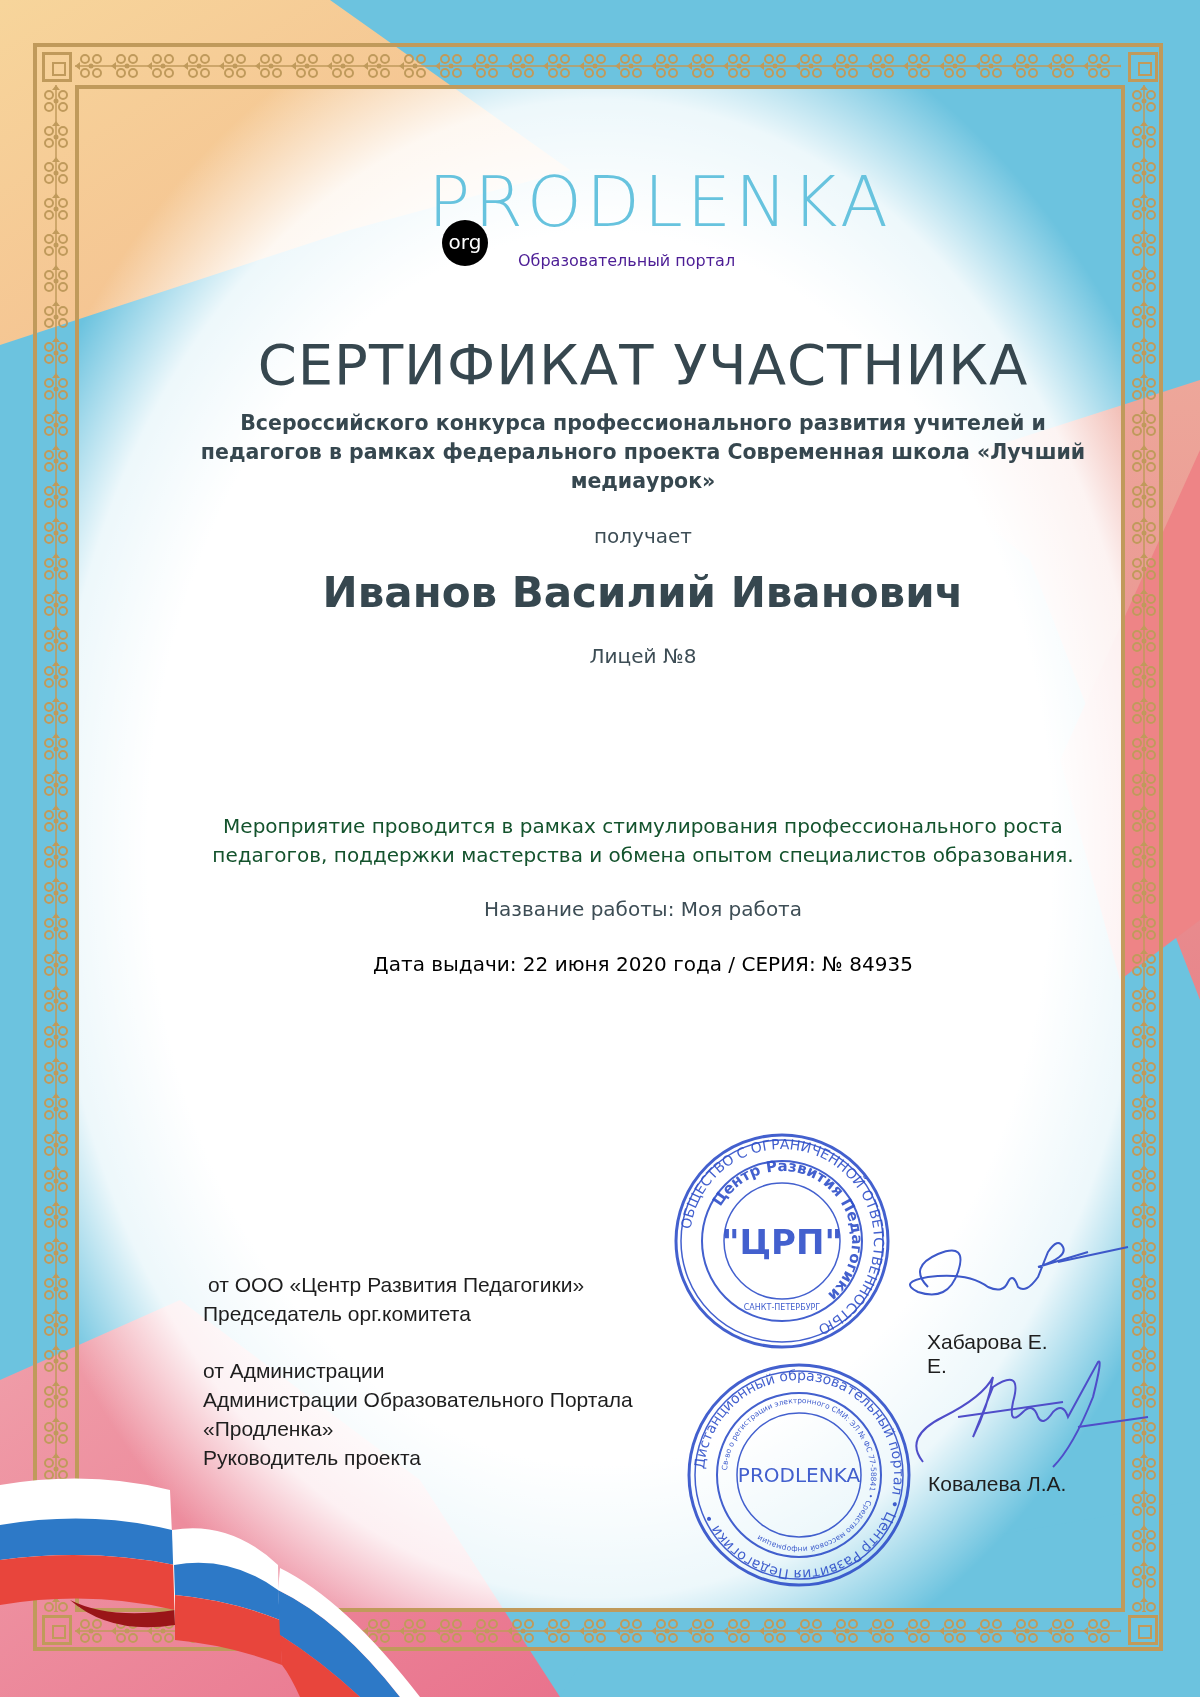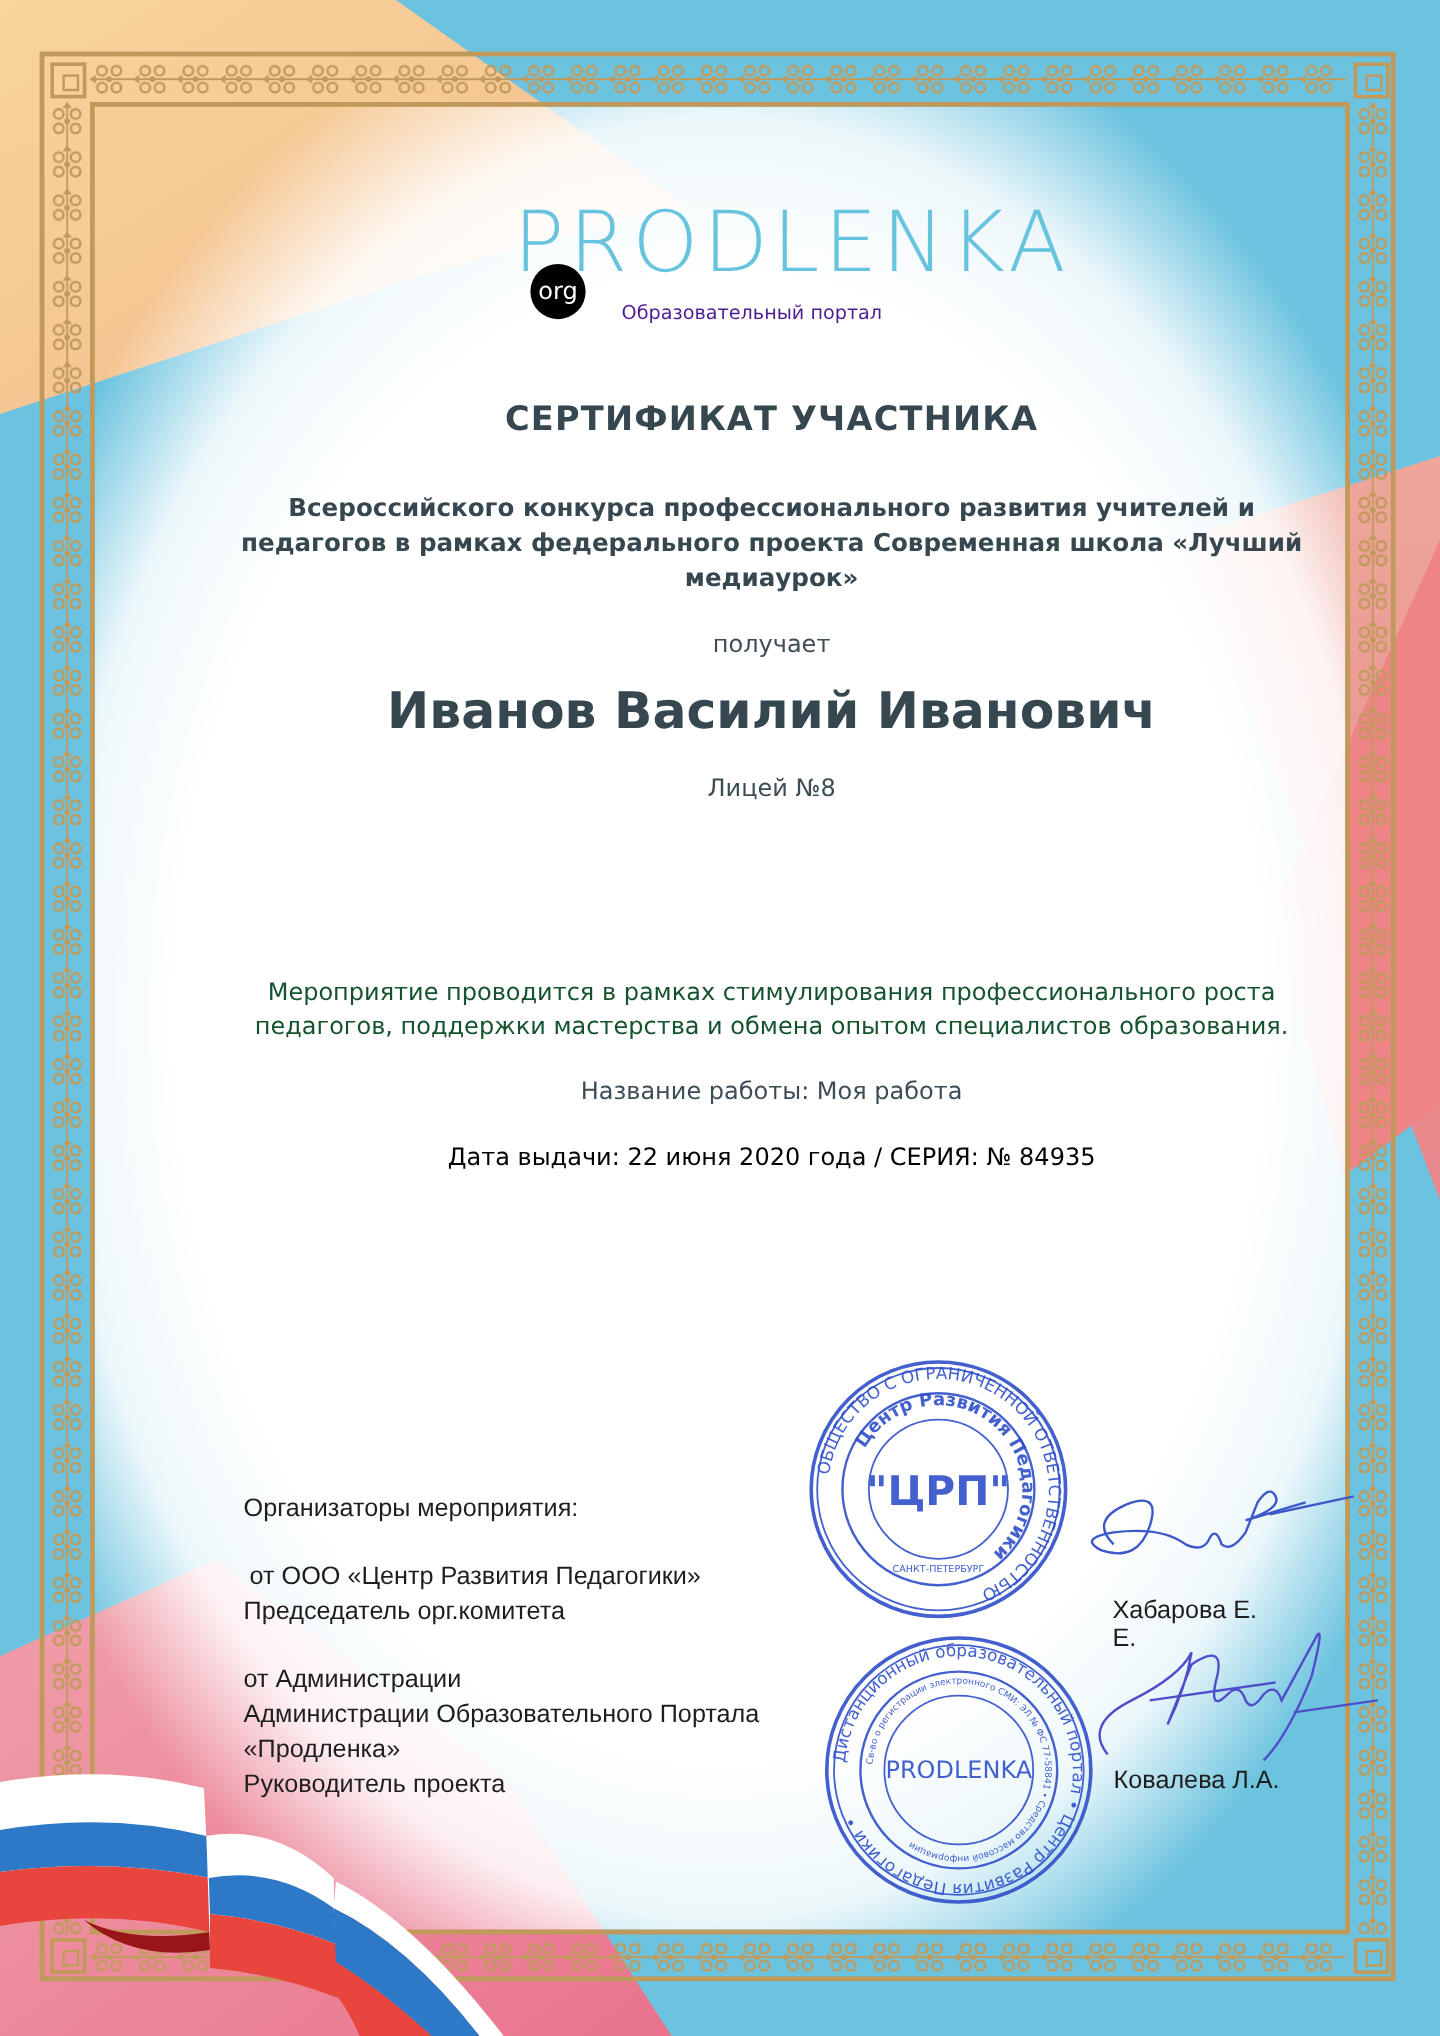--- a/index.html
+++ b/index.html
@@ -16,21 +16,21 @@
   .corner{position:absolute;width:30px;height:30px;border:3px solid #c09a5b;box-sizing:border-box;}
   .corner::after{content:"";position:absolute;left:7px;top:7px;width:10px;height:10px;border:2px solid #c09a5b;}
   .paper{position:absolute;left:79px;top:89px;width:1042px;height:1519px;
     background:radial-gradient(ellipse 62% 58% at 50% 50%, #ffffff 70%, rgba(255,255,255,0.88) 85%, rgba(255,255,255,0) 100%);}
   .content{position:absolute;left:0;top:12px;width:1024px;height:1697px;margin-left:43px;}
   .logo{position:absolute;left:385px;top:155px;width:450px;height:110px;}
   .logo-word{position:absolute;left:0;top:0;font-family:"DejaVu Sans",sans-serif;font-size:70px;letter-spacing:4px;color:#67c3de;font-weight:300;line-height:70px;}
   .logo-sub{position:absolute;left:90px;top:84px;font-size:16px;color:#4c1d95;}
   .logo-org{position:absolute;left:399px;top:208px;width:46px;height:46px;border-radius:50%;background:#000000;color:#fff;font-size:20px;text-align:center;line-height:44px;}
   .t-center{position:absolute;left:150px;width:900px;text-align:center;color:#36474f;}
-  .title{top:320px;font-size:28px;font-weight:bold;letter-spacing:1px;}
+  .title{top:320px;font-size:56px;font-weight:normal;letter-spacing:1px;}
   .subtitle{top:397px;font-size:20.5px;font-weight:bold;line-height:29px;}
   .receives{top:512px;font-size:20px;color:#3d4d55;}
   .name{top:556px;font-size:42px;font-weight:bold;}
   .school{top:632px;font-size:20px;color:#3d4d55;}
   .para1{top:686px;font-size:20px;line-height:29px;color:#3d4d55;}
   .para2{top:800px;font-size:20px;line-height:29px;color:#14532d;}
   .work{top:885px;font-size:20px;color:#3d4d55;}
   .issue{top:940px;font-size:20px;color:#000000;}
   .org-block{position:absolute;left:160px;top:1230px;font-family:"Liberation Sans",sans-serif;font-size:21px;line-height:29px;color:#1e1e1e;}
   .org-block div{white-space:nowrap;}
@@ -139,21 +139,20 @@
   <div class="t-center title">СЕРТИФИКАТ УЧАСТНИКА</div>
   <div class="t-center subtitle">Всероссийского конкурса профессионального развития учителей и педагогов в рамках федерального проекта Современная школа «Лучший медиаурок»</div>
   <div class="t-center receives">получает</div>
   <div class="t-center name">Иванов Василий Иванович</div>
   <div class="t-center school">Лицей №8</div>
   <div class="t-center para2">Мероприятие проводится в рамках стимулирования профессионального роста педагогов, поддержки мастерства и обмена опытом специалистов образования.</div>
   <div class="t-center work">Название работы: Моя работа</div>
   <div class="t-center issue">Дата выдачи: 22 июня 2020 года / СЕРИЯ: № 84935</div>
 
   <div class="org-block">
-    <div>Организаторы мероприятия:</div>
     <div style="height:28px;"></div>
     <div style="padding-left:5px;">от ООО «Центр Развития Педагогики»</div>
     <div>Председатель орг.комитета</div>
     <div style="height:28px;"></div>
     <div>от Администрации</div>
     <div>Администрации Образовательного Портала</div>
     <div>«Продленка»</div>
     <div>Руководитель проекта</div>
   </div>
 

